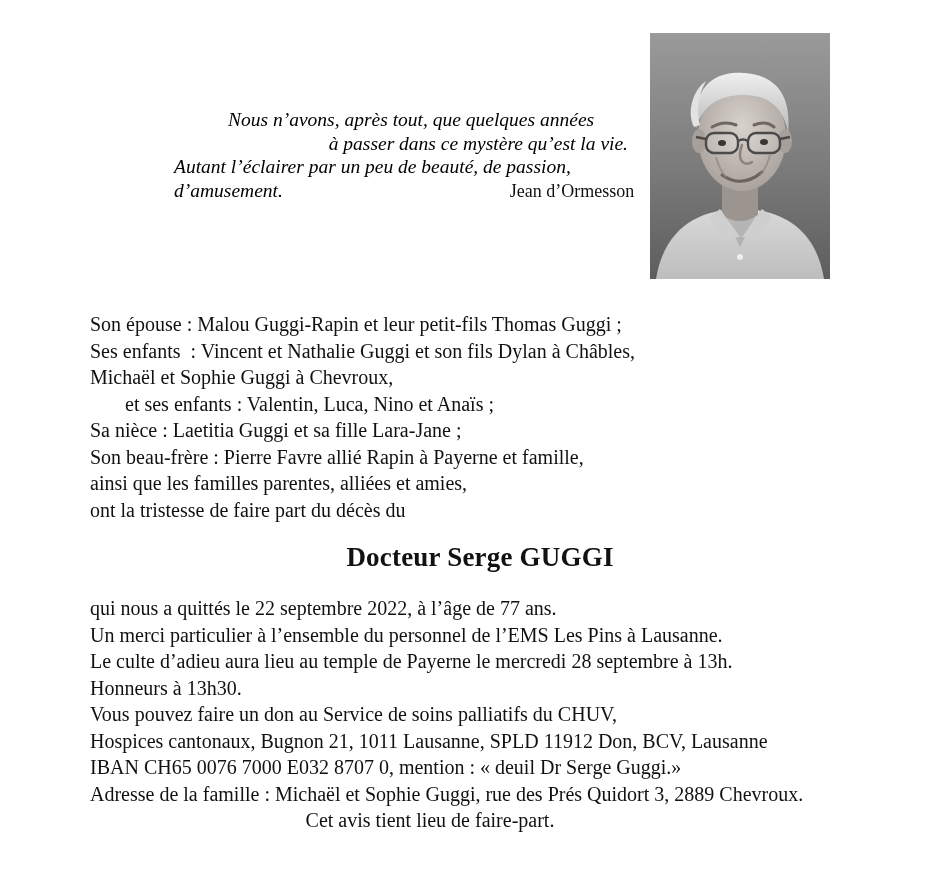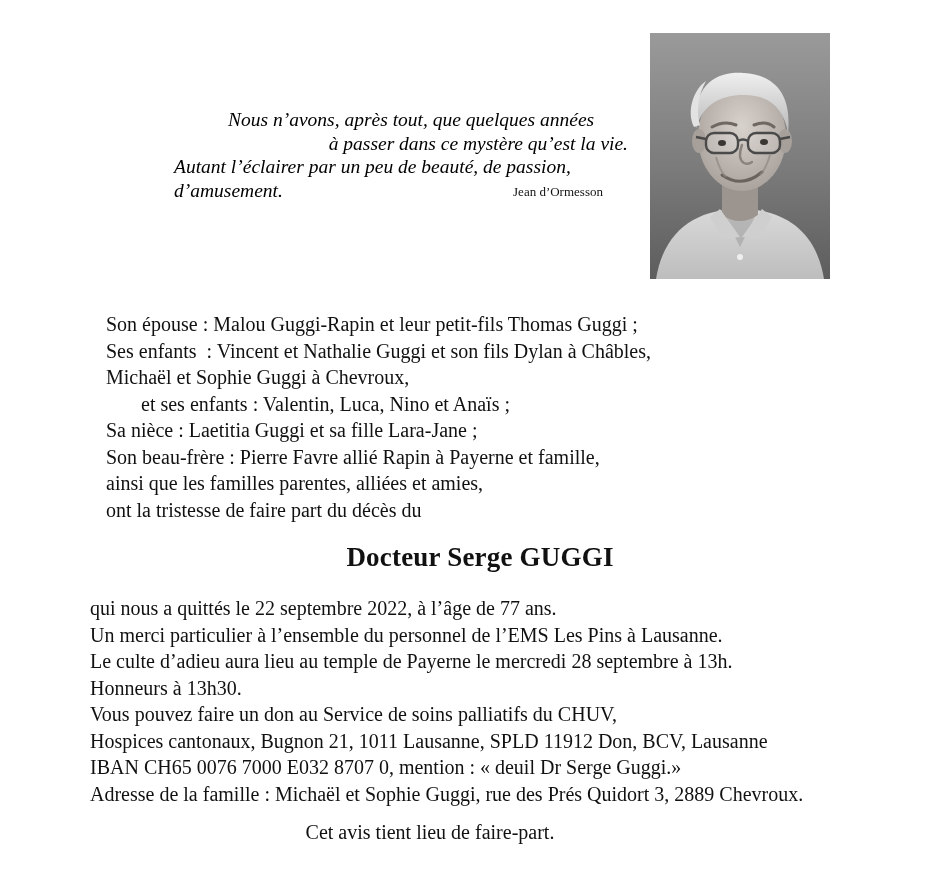--- a/index.html
+++ b/index.html
@@ -43,34 +43,34 @@
     font-style: italic;
     font-size: 19.5px;
     line-height: 23.5px;
     color: #000000;
   }
   .quote .l1 { text-align: left; padding-left: 0px; }
   .quote .l2 { text-align: right; padding-left: 68px; }
   .quote .l3 { text-align: left; padding-left: -8px; margin-left: -54px; }
   .quote-author {
     position: absolute;
-    left: 228px;
+    left: 242px;
     top: 180px;
     width: 400px;
-    font-size: 13px;
+    font-size: 18px;
     line-height: 23.5px;
     font-style: normal;
     text-align: center;
     padding-left: 130px;
   }
 
   
   .family {
     position: absolute;
-    left: 106px;
+    left: 90px;
     top: 311px;
     width: 780px;
     font-size: 20px;
     line-height: 26.5px;
   }
   .family .ln { white-space: pre; }
   .family .indent { padding-left: 35px; }
 
   
   .deceased-name {
@@ -90,21 +90,20 @@
     left: 90px;
     top: 595px;
     width: 800px;
     font-size: 20px;
     line-height: 26.5px;
   }
   .body-text .ln { white-space: pre; }
   .body-text .center {
     text-align: center;
     padding-right: 120px;
-    margin-top: 12px;
   }
 </style>
 </head>
 <body>
 
 <div class="page">
 
   <div class="portrait">
     <svg width="180" height="246" viewBox="0 0 180 246" xmlns="http://www.w3.org/2000/svg">
       <defs>

